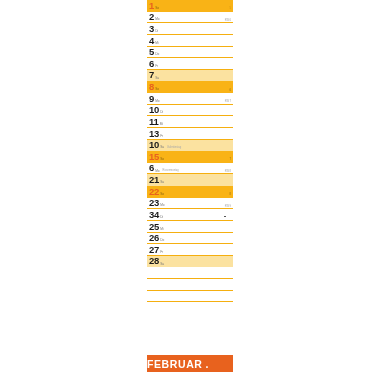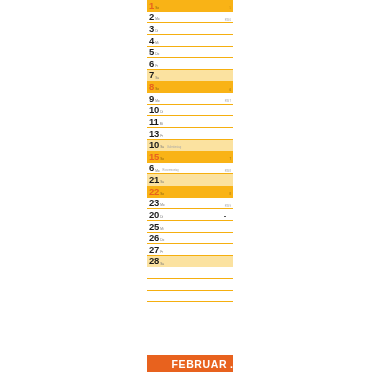--- a/index.html
+++ b/index.html
@@ -112,21 +112,21 @@
 
   #footer-band {
     position: absolute;
     left: 147px;
     bottom: 8px;
     width: 86px;
     height: 17px;
     background: #E8621E;
     display: flex;
     align-items: center;
-    justify-content: flex-end;
+    justify-content: flex-start;
   }
   #month-label {
     color: #ffffff;
     font-size: 10.5px;
     font-weight: bold;
     letter-spacing: 0.6px;
     font-family: "Liberation Sans", sans-serif;
   }
   #month-dot {
     color: #ffffff;
@@ -215,21 +215,21 @@
       <span class="day-num">22</span>
       <span class="day-abbr">So</span>
       <span class="week-mark">8</span>
     </div>
     <div class="day-row weekday">
       <span class="day-num">23</span>
       <span class="day-abbr">Mo</span>
       <span class="week-mark">KW 9</span>
     </div>
     <div class="day-row weekday">
-      <span class="day-num">20</span>
+      <span class="day-num">34</span>
       <span class="day-abbr">Di</span>
       <span class="dot-mark"></span>
     </div>
     <div class="day-row weekday">
       <span class="day-num">25</span>
       <span class="day-abbr">Mi</span>
     </div>
     <div class="day-row weekday">
       <span class="day-num">26</span>
       <span class="day-abbr">Do</span>

